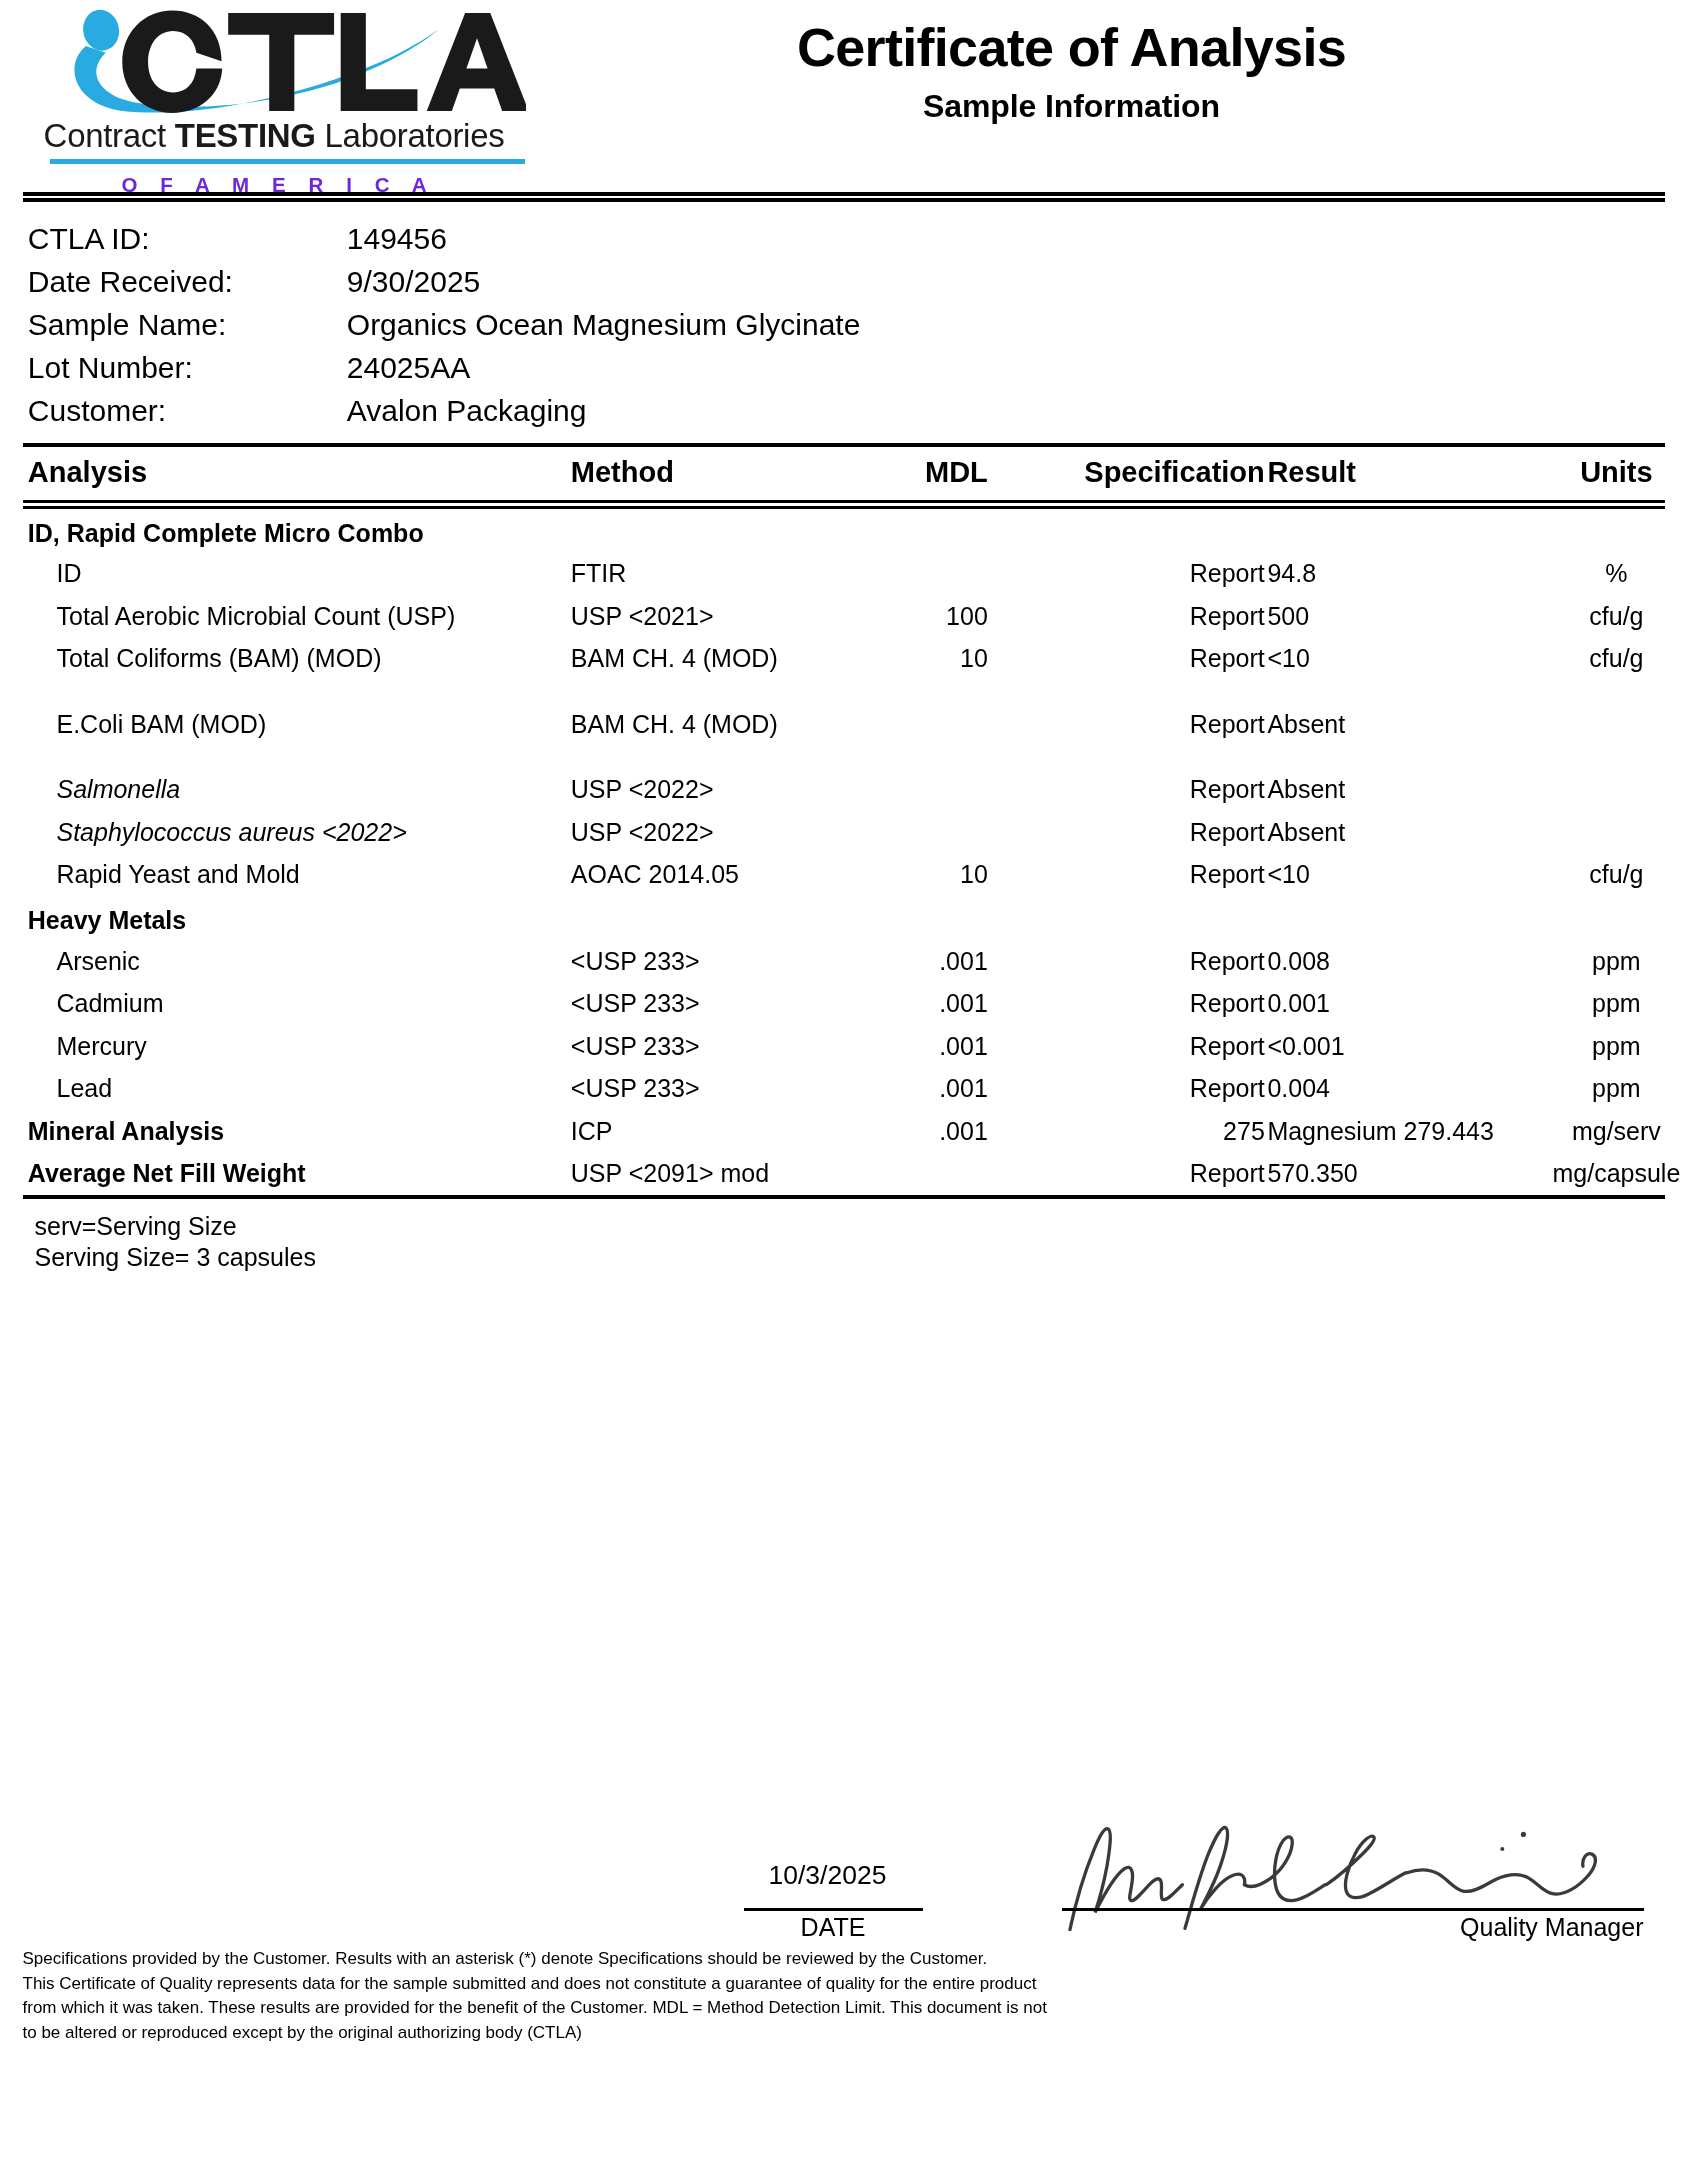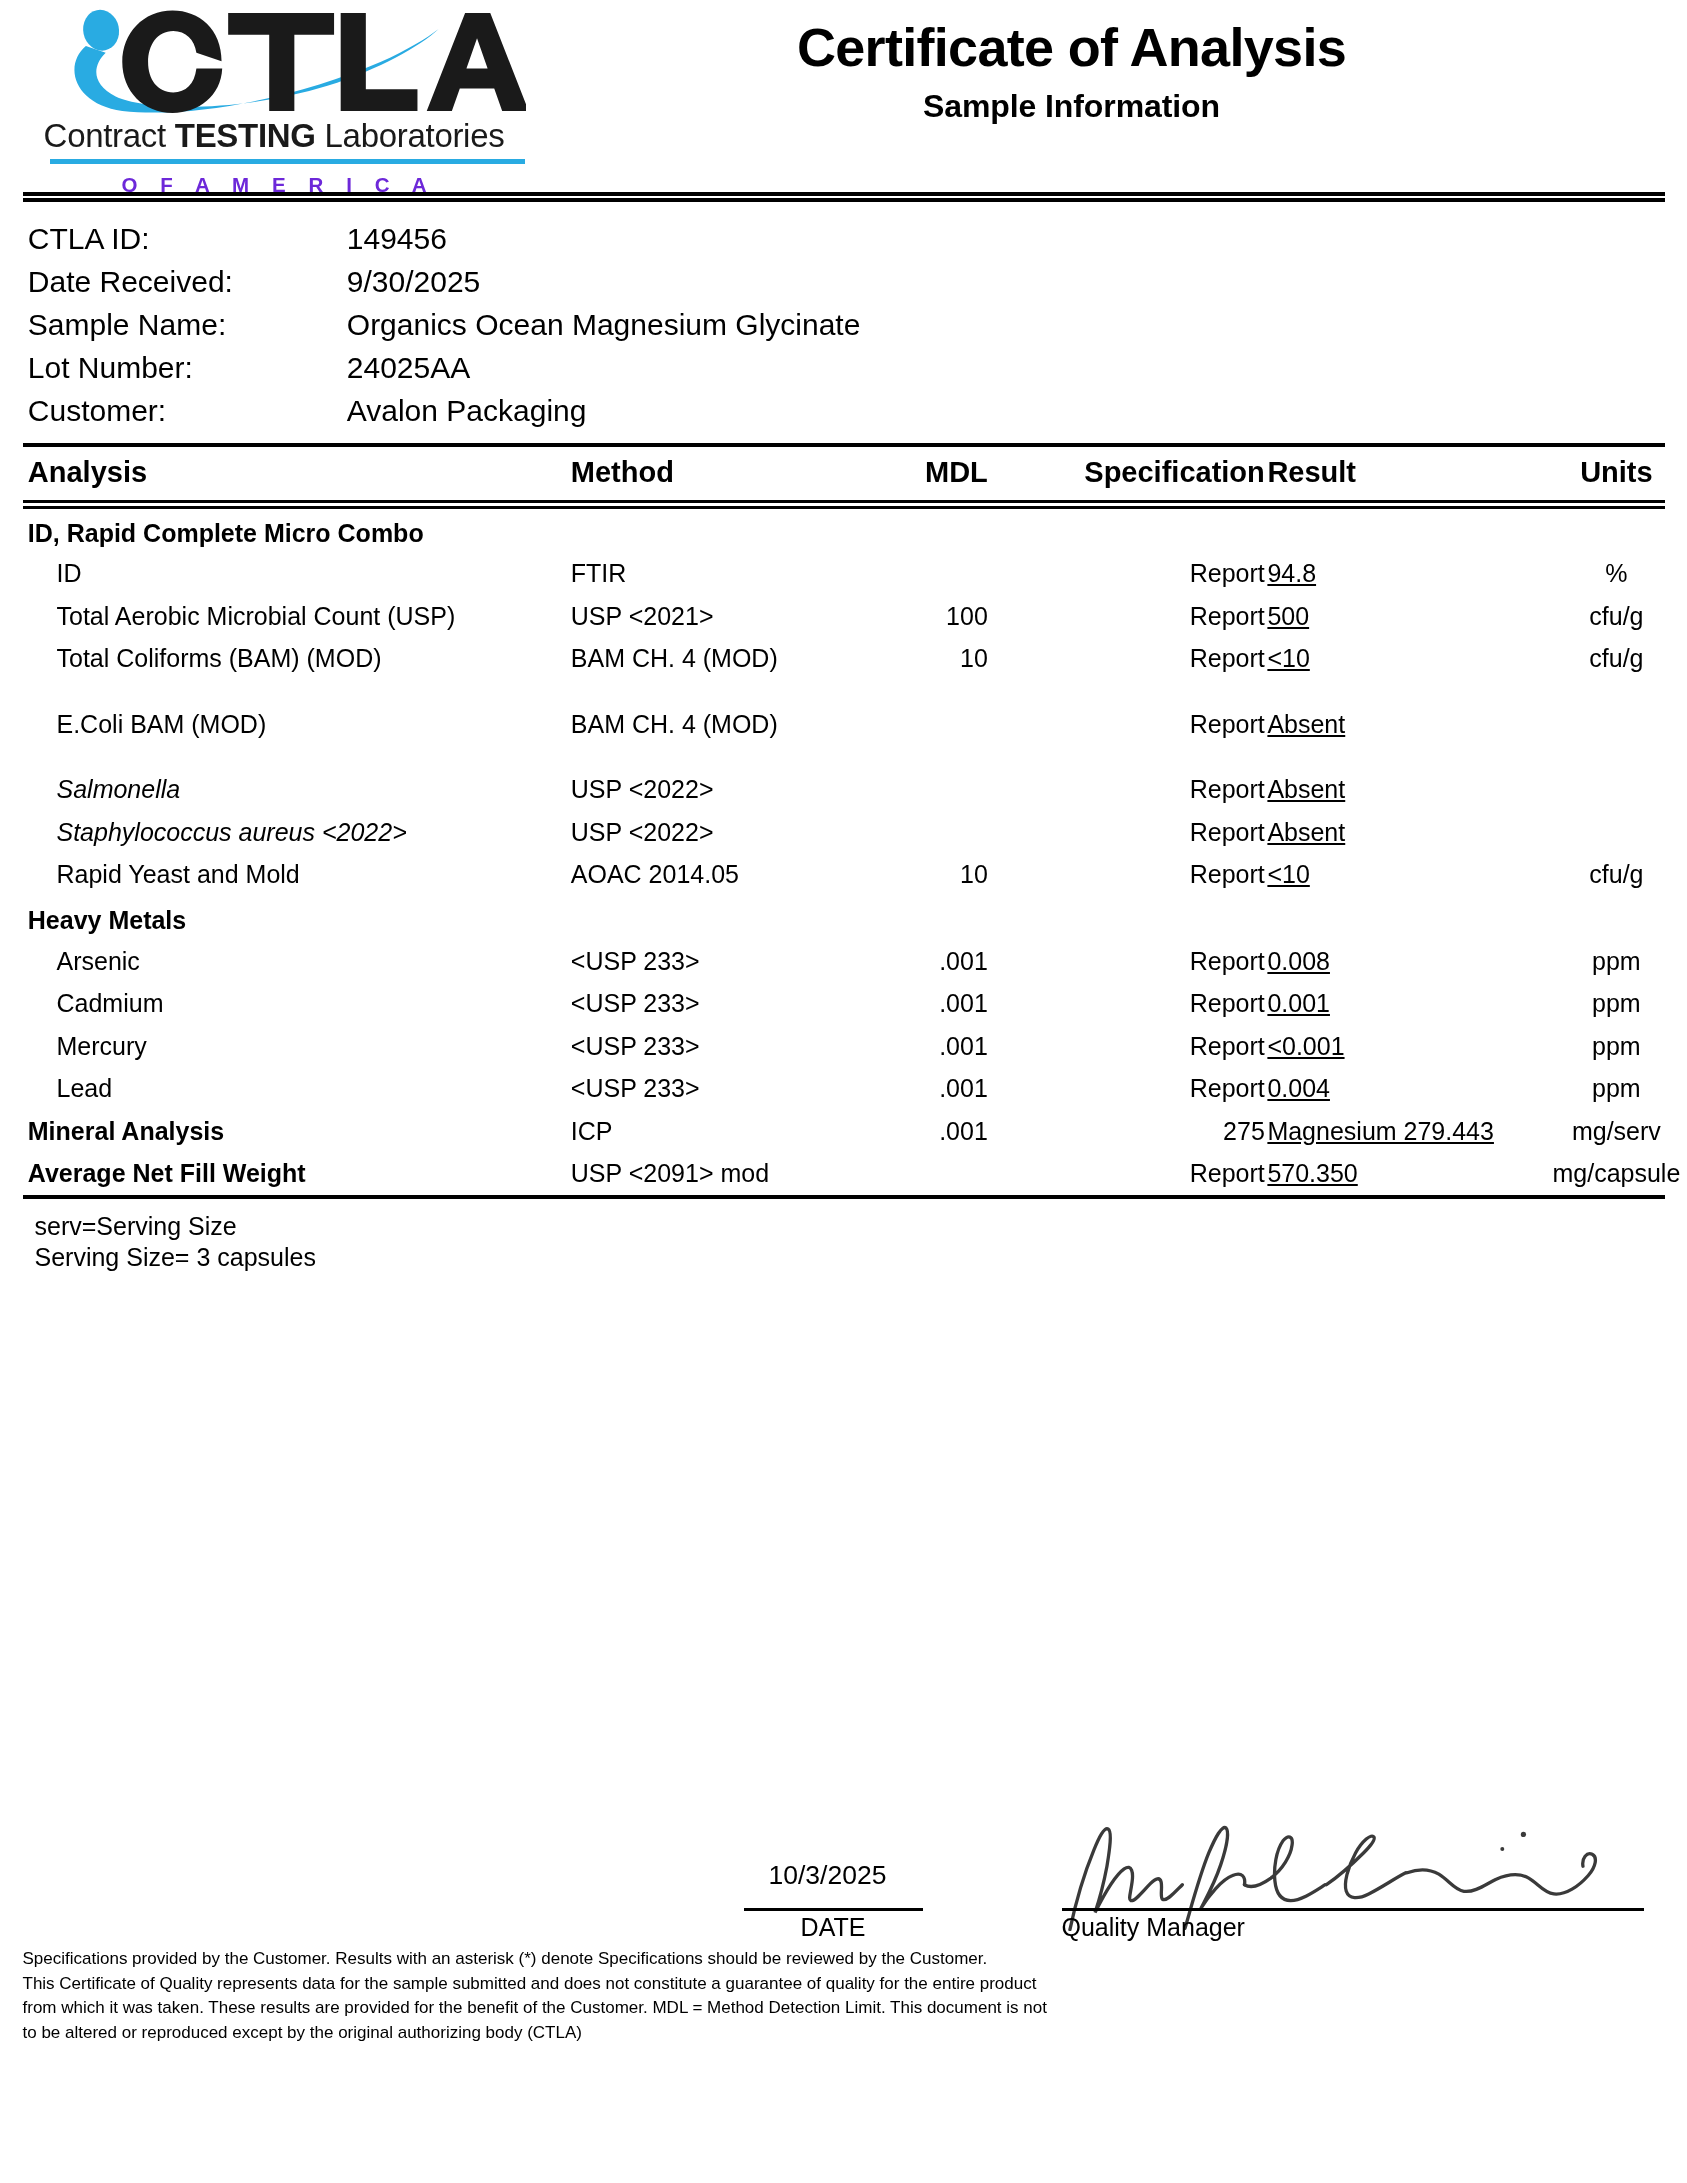--- a/index.html
+++ b/index.html
@@ -137,21 +137,21 @@
   .col-method   { width: 278px; text-align: left; }
   .col-mdl      { width: 139px; text-align: right; }
   .col-spec     { width: 265px; text-align: right; padding-left: 12px !important; }
   .col-result   { width: 278px; text-align: left; }
   .col-units    { width: 142px; text-align: center; }
 
   th.col-analysis { padding-left: 5.3px; }
   td.col-analysis { padding-left: 5.3px; margin-left: 20px; }
   th.col-spec     { padding-left: 12px; }
   th.col-result   { padding-left: 2.6px; }
-  td.col-result   { padding-left: 2.6px; text-decoration: underline; }
+  td.col-result   { padding-left: 2.6px; }
 
   .group-head td {
     font-weight: bold;
     padding-top: 9.3px;
     padding-bottom: 4px;
   }
   .indent { padding-left: 34px !important; }
   .italic { font-style: italic; }
   .bold { font-weight: bold; }
   .tall td { padding-bottom: 29px; }
@@ -199,21 +199,21 @@
     top: 56px;
     width: 582px;
     height: 3.3px;
     background: #000;
   }
   .sig-mgr-label {
     position: absolute;
     left: 1039px;
     top: 61px;
     width: 582px;
-    text-align: left;
+    text-align: right;
     font-size: 25px;
   }
   .signature-img {
     position: absolute;
     left: 1032px;
     top: -40px;
     width: 609px;
     height: 119px;
     pointer-events: none;
   }

